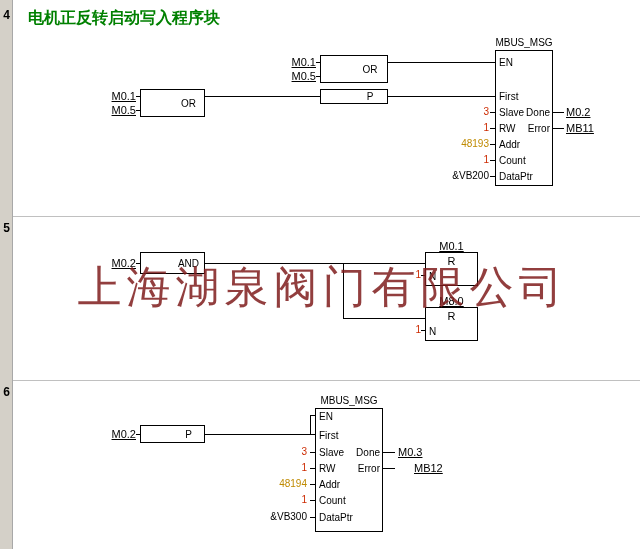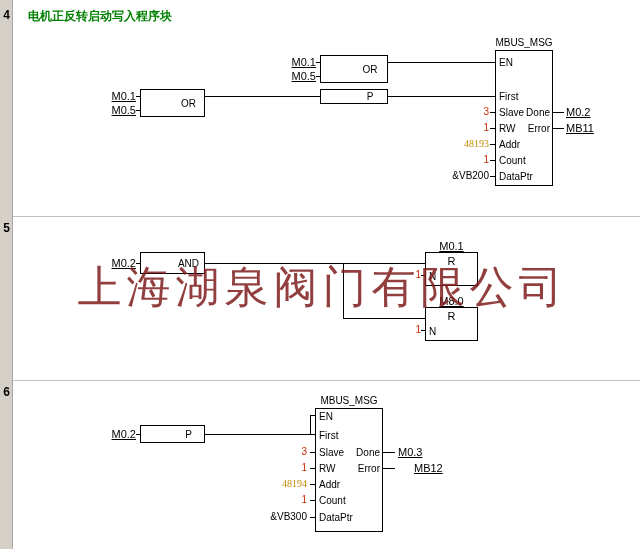--- a/index.html
+++ b/index.html
@@ -5,34 +5,34 @@
   * { box-sizing: border-box; }
   html,body { margin:0; padding:0; background:#fff; }
   #screen {
     position:relative; width:640px; height:549px; background:#fff;
     font-family:"Liberation Sans","DejaVu Sans",sans-serif; overflow:hidden; color:#000;
   }
   .gutter { position:absolute; left:0; top:0; width:13px; height:549px;
             background:var(--gutter-bg,#d4d0c8); border-right:1px solid #a8a8a8; }
   .netnum { position:absolute; left:0; width:13px; text-align:center;
             font-size:12px; font-weight:bold; }
-  .comment { position:absolute; font-size:12px; font-weight:bold;
+  .comment { position:absolute; font-size:16px; font-weight:bold;
              color:var(--comment-green,#008000); white-space:nowrap; }
   .sep { position:absolute; left:13px; width:627px; height:1px; background:#c0c0c0; }
   .wire { position:absolute; background:#000; }
   .box { position:absolute; border:1px solid #000; background:#fff;
          display:flex; align-items:center; justify-content:center; font-size:10px;padding-left:32px; }
   .iobox { position:absolute; border:1px solid #000; background:#fff; }
   .lbl { position:absolute; font-size:11px; white-space:nowrap;text-decoration:underline; }
   .r { text-align:right; }
   .c { text-align:center; }
   .pin { position:absolute; font-size:10px; white-space:nowrap; }
   .val { position:absolute; font-size:10px; text-align:right; white-space:nowrap; }
   .red { color:var(--const-red,#cc2a00); }
-  .gold { color:var(--const-gold,#bf8a00);font-family:Liberation Serif, serif; }
+  .gold { color:var(--const-gold,#bf8a00); }
   .title { position:absolute; font-size:10px; text-align:center; white-space:nowrap; }
   .watermark { position:absolute; left:50px; top:258px; width:545px; text-align:center;
                font-family:"Liberation Serif","DejaVu Serif",serif; font-size:44px;
                letter-spacing:5px; color:#7f1d1d; opacity:.85; white-space:nowrap;
                pointer-events:none; z-index:9; }
   .rblk-r { position:absolute; left:0; top:2px; width:100%; text-align:center; font-size:11px; }
   .rblk-n { position:absolute; left:3px; top:18px; font-size:10px; }
 </style>
 </head>
 <body>

